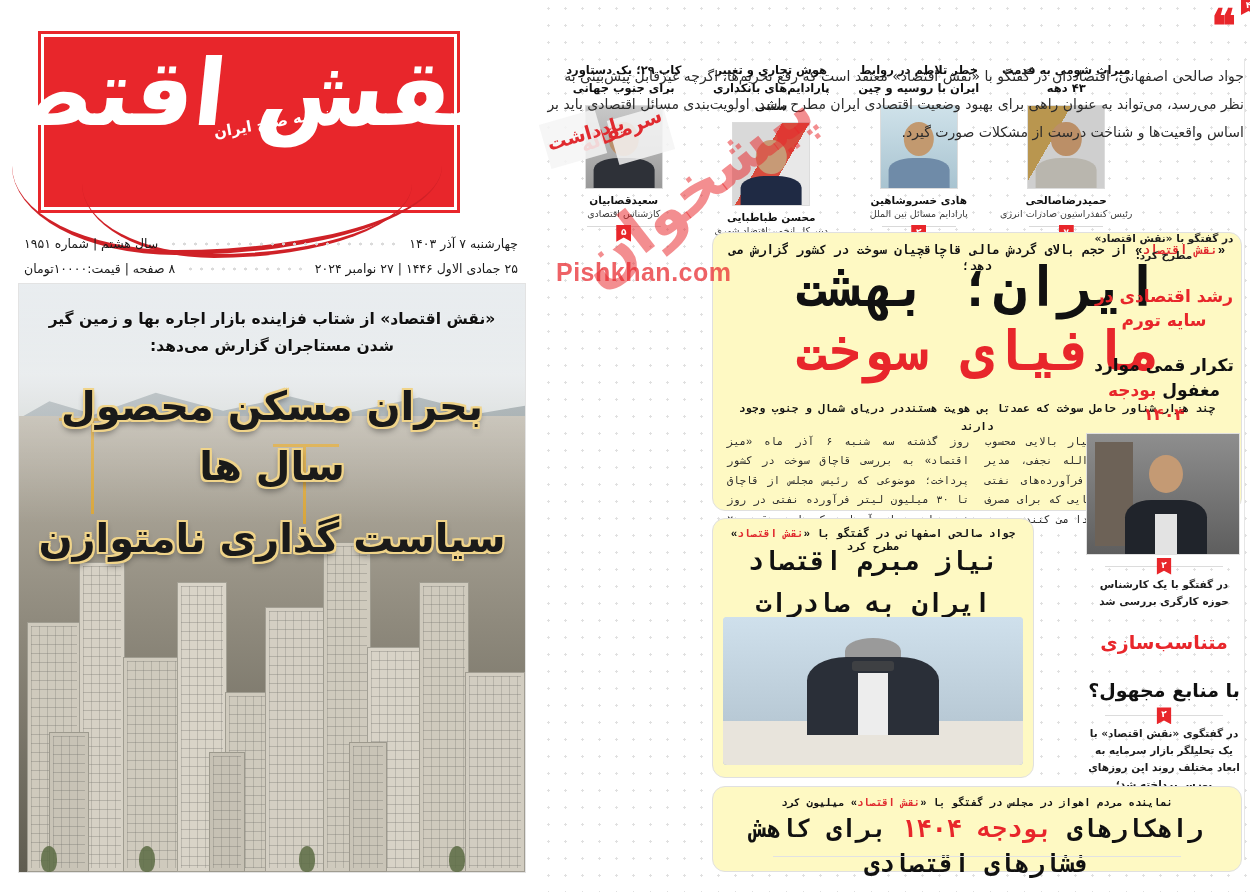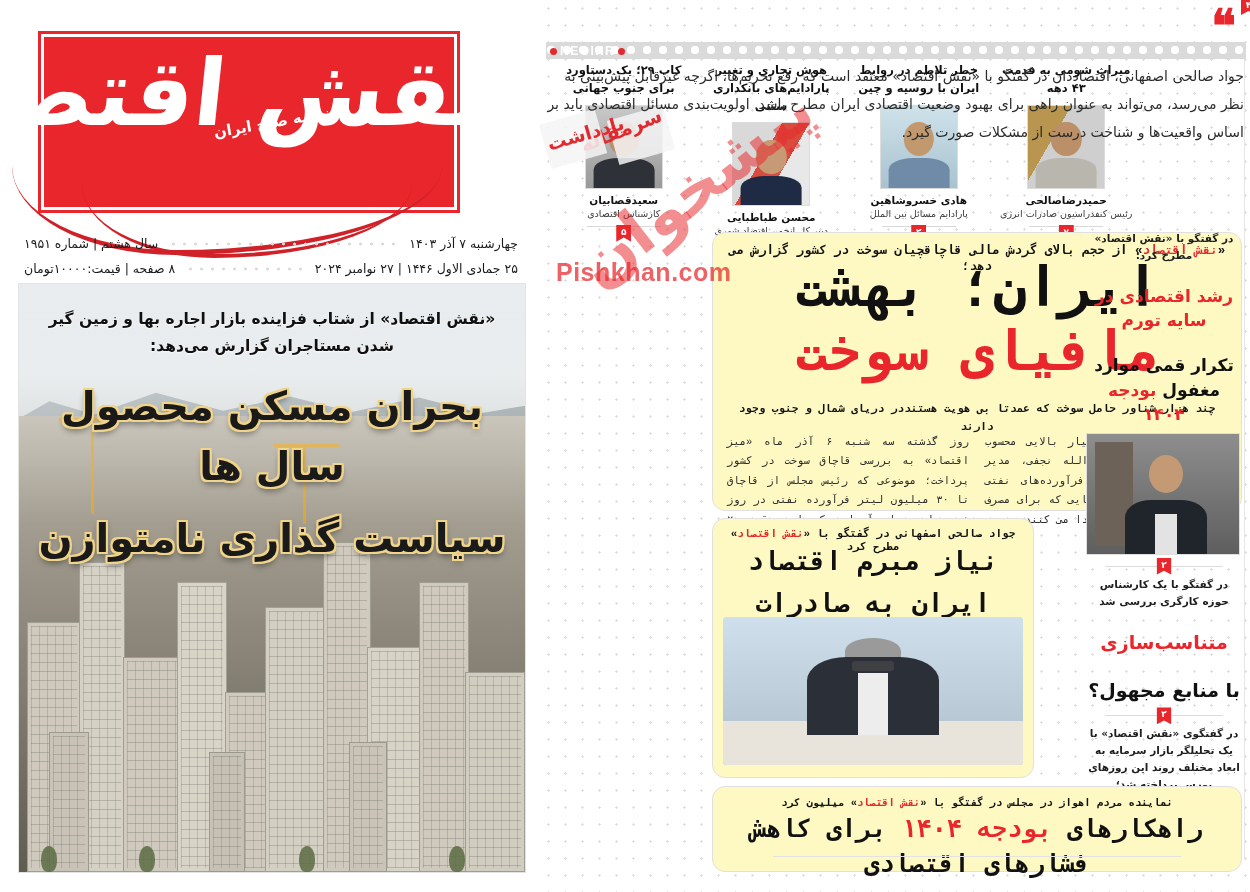--- a/index.html
+++ b/index.html
@@ -277,25 +277,20 @@
         <span>بحران مسکن محصول سال ها</span>
         <span class="l2">سیاست گذاری نامتوازن</span>
       </div>
 
     </div>
   </div>
 
   <div class="right-col">
     <div class="dotfield"></div>
 
-    <div class="filmstrip">
-      <span class="neoi-dot" style="left:4px;"></span>
-      <span class="neoi">NEOI.IR</span>
-      <span class="neoi-dot" style="left:72px;"></span>
-    </div>
 
     <div class="columnists">
 
       <div class="colm">
         <div class="colm-title">کاپ ۲۹؛ یک دستاورد برای جنوب جهانی</div>
         <div class="colm-photo">
           <div class="ph-bg" style="background:linear-gradient(#c8c8c8,#9a9a9a);"></div>
           <div class="ph-head" style="background:#b9906d;"></div>
           <div class="ph-body" style="background:#2e3138;"></div>
         </div>

